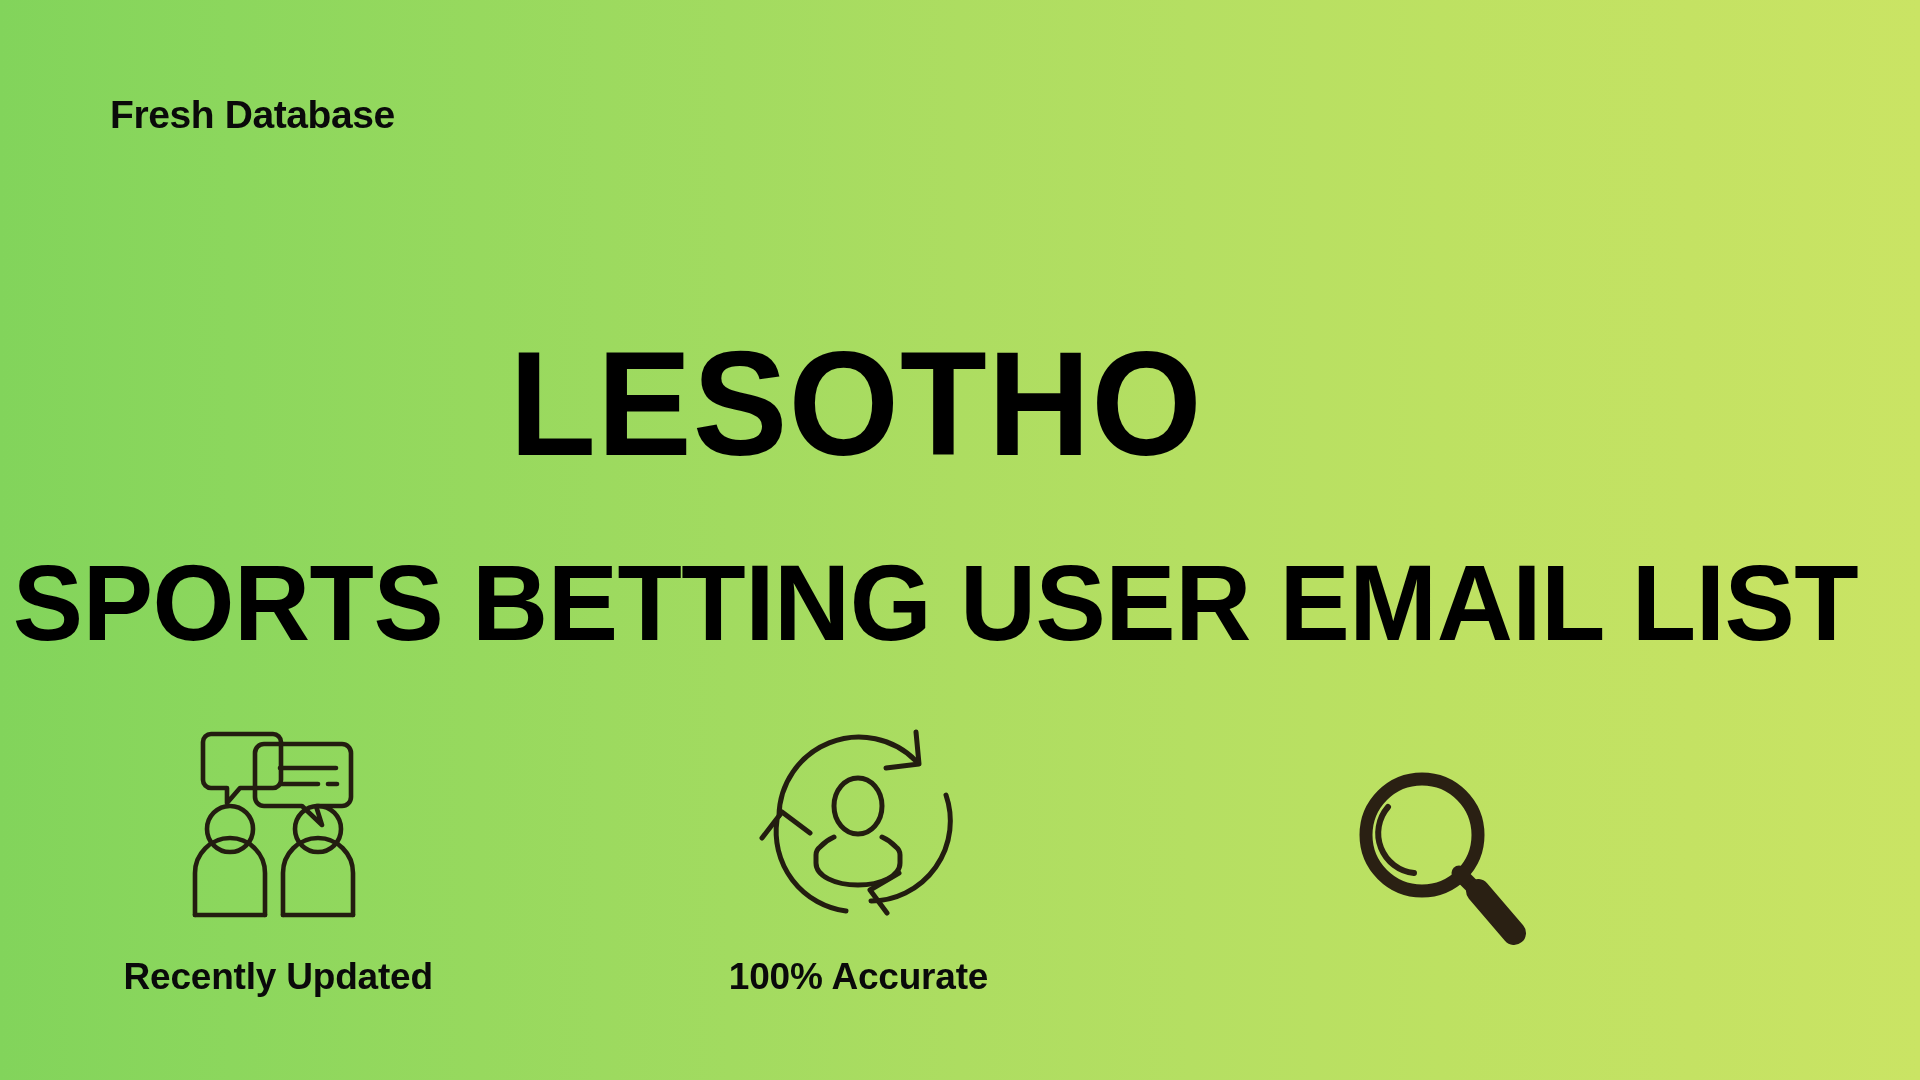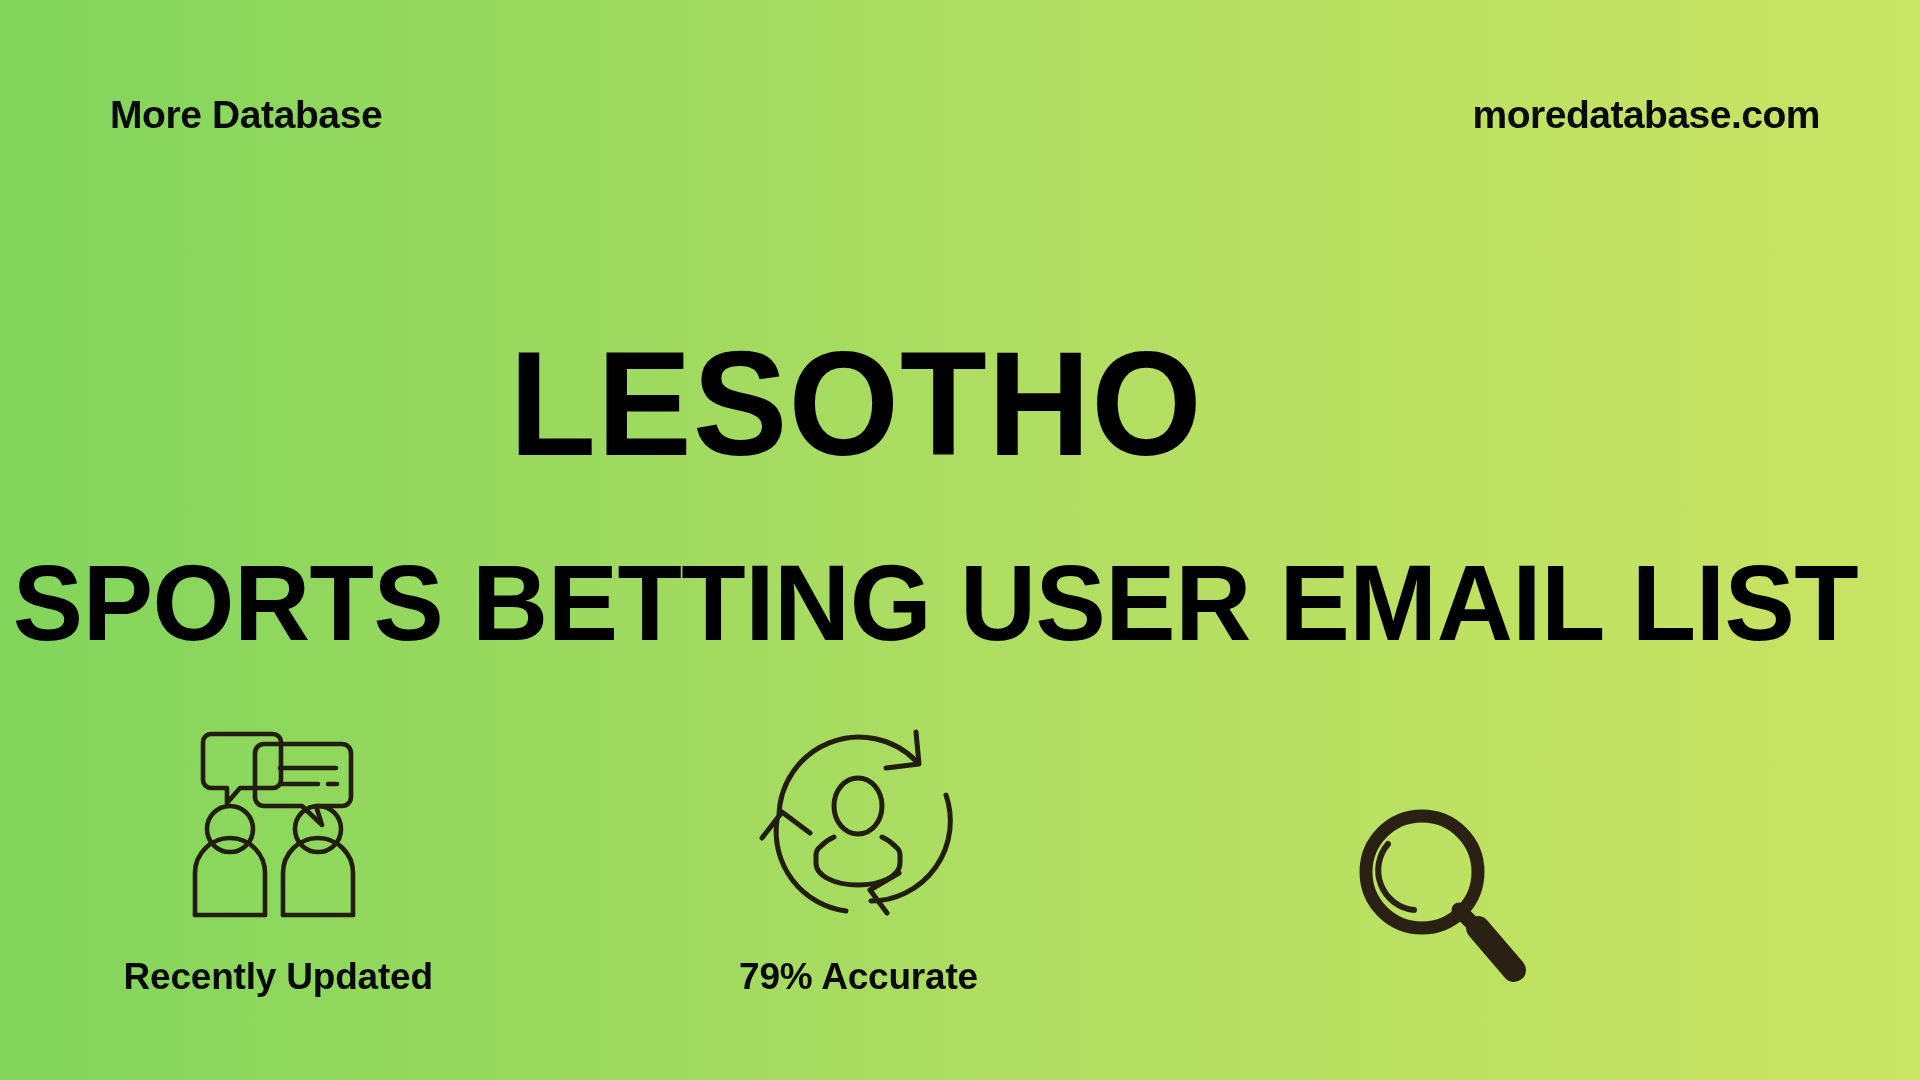--- a/index.html
+++ b/index.html
@@ -89,21 +89,21 @@
     transform: scaleX(0.985);
   }
 
   
   .features {
     position: absolute;
     top: 720px;
     left: 0;
     width: 1717px;
     display: flex;
-    align-items: flex-end;
+    align-items: center;
     gap: 24px;
   }
   .feature {
     flex: 1 1 0;
     display: flex;
     flex-direction: column;
     align-items: center;
   }
   .feature-icon {
     height: 200px;
@@ -121,22 +121,21 @@
     line-height: 1;
     white-space: nowrap;
   }
 </style>
 </head>
 <body>
 
 <div id="banner">
 
   <div class="header">
-    <div class="brand">More Database</div>
-    <div class="site">moredatabase.com</div>
+    <div class="brand">Fresh Database</div>
   </div>
 
   <div class="title-block">
     <div class="main-title">LESOTHO</div>
     <div class="sub-title">SPORTS BETTING USER EMAIL LIST</div>
   </div>
 
   <div class="features">
 
     <div class="feature">
@@ -173,21 +172,21 @@
           <polyline points="141,153 112,170 129,193"></polyline>
 
           <path d="M88 191 A80 80 0 0 1 19 100"></path>
           <polyline points="4,118 24,92 52,113"></polyline>
 
           <ellipse cx="100" cy="86" rx="24" ry="28"></ellipse>
 
           <path d="M76 117 a42 42 0 0 0 -14 10 a10 10 0 0 0 -4 8 v8 c0 13 19 22 42 22 s42 -9 42 -22 v-8 a10 10 0 0 0 -4 -8 a42 42 0 0 0 -14 -10"></path>
         </svg>
       </div>
-      <div class="feature-label">79% Accurate</div>
+      <div class="feature-label">100% Accurate</div>
     </div>
 
     <div class="feature">
       <div class="feature-icon">
         <svg width="190" height="190" viewBox="0 0 190 190" fill="none">
 
           <circle cx="78" cy="72" r="56" stroke="#2A2013" stroke-width="13"></circle>
 
           <path d="M44 44 a40 40 0 0 0 26 66" stroke="#2A2013" stroke-width="6" stroke-linecap="round" fill="none"></path>
 

